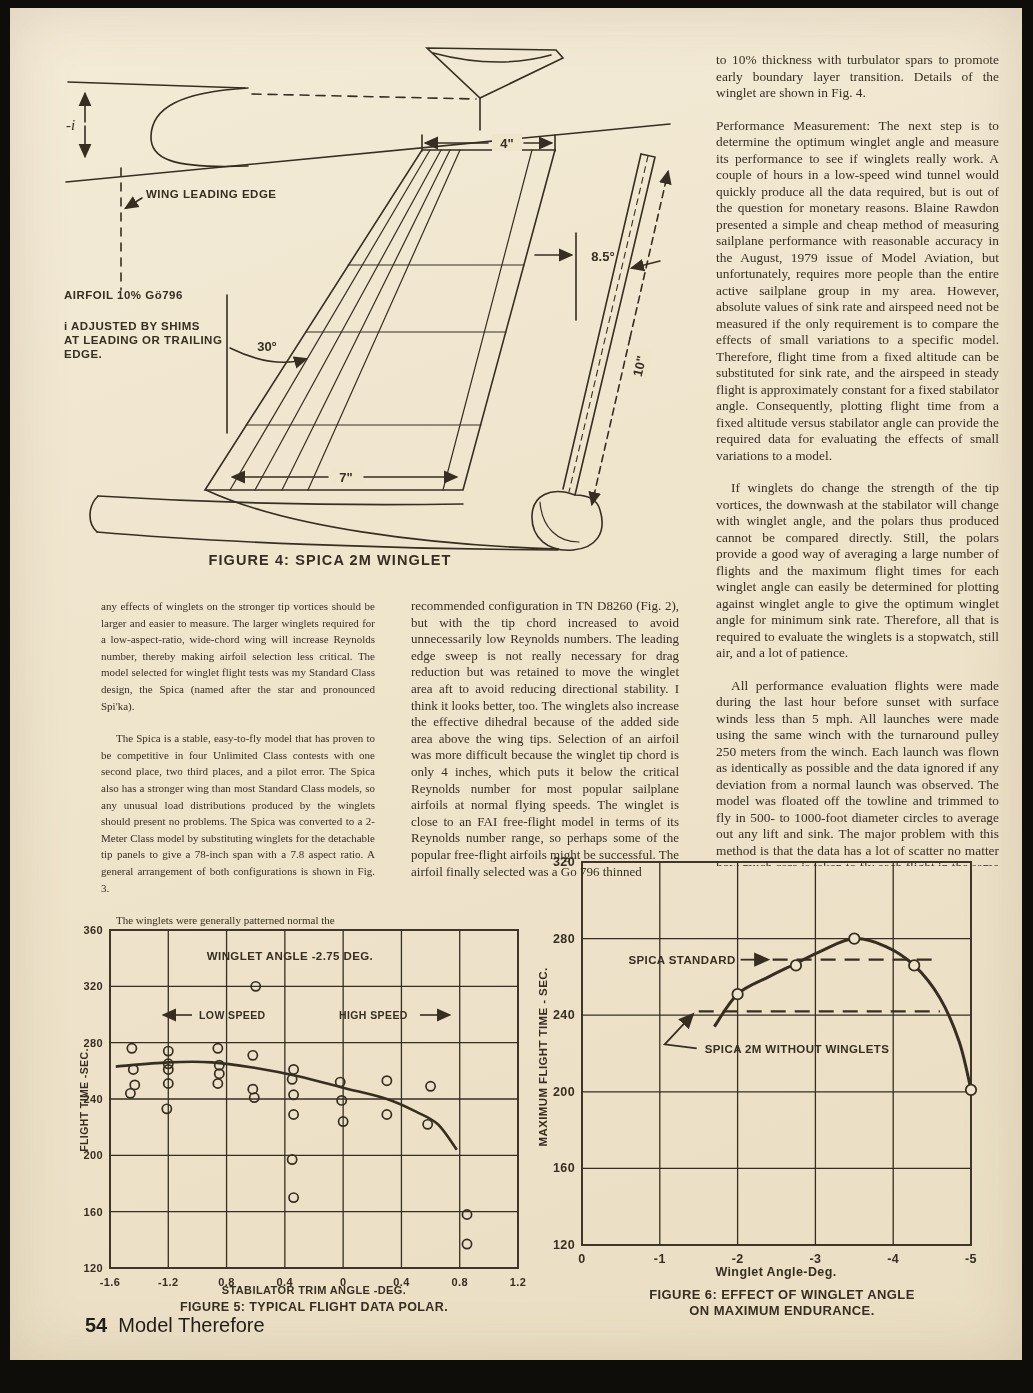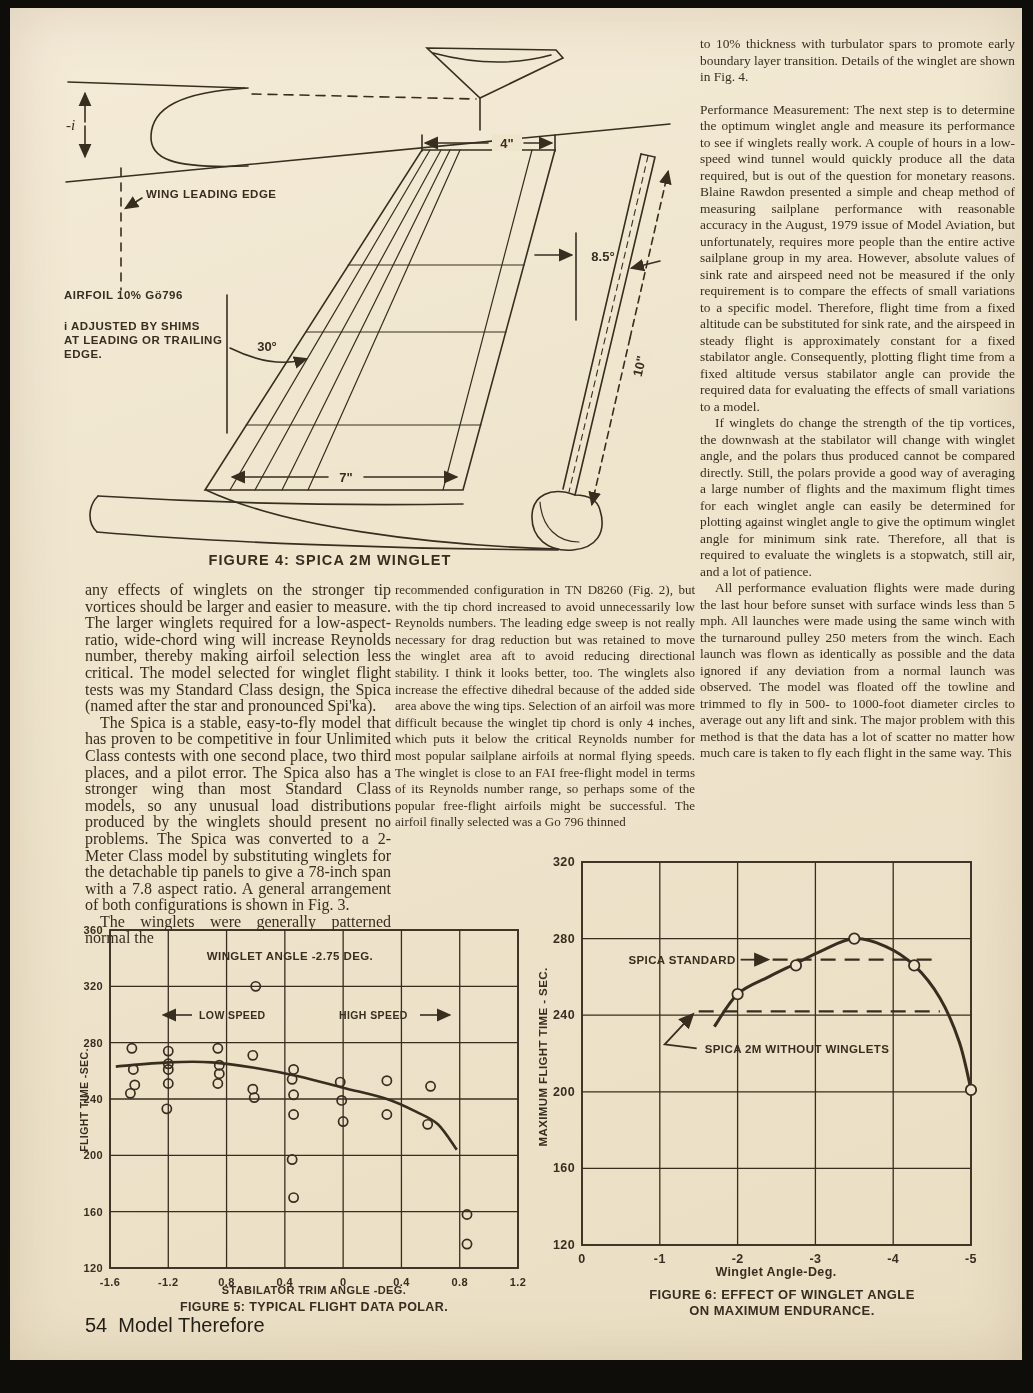--- a/index.html
+++ b/index.html
@@ -9,35 +9,35 @@
     position:relative;overflow:hidden;
     font-family:"Liberation Serif", serif;
   }
   .page{
     position:absolute;left:10px;top:8px;width:1012px;height:1352px;
     background:linear-gradient(160deg,#f4ebd8 0%,#efe5cd 40%,#eadec3 100%);
     box-shadow:inset 0 0 60px rgba(120,95,60,.18);
   }
   .fig4{position:absolute;left:20px;top:10px;width:660px;height:560px;}
   .col{position:absolute;color:#372e20;text-align:justify;}
-  .col p{margin:0;}
+  .col p{margin:16px;}
   .col p.ind{text-indent:15px;}
   .col p.gap{margin-top:16px;}
-  .col-left{left:75px;top:574px;width:306px;font-size:16px;line-height:16.6px;}
+  .col-left{left:75px;top:574px;width:306px;font-size:11px;line-height:16.6px;}
   .col-mid{left:385px;top:574px;width:300px;font-size:13px;line-height:16.6px;}
   .col-right{left:690px;top:28px;width:315px;height:830px;overflow:hidden;font-size:13.4px;line-height:16.5px;}
   .col b{font-weight:normal;}
   .chart{position:absolute;}
   #chart5{left:65px;top:914px;width:455px;height:392px;}
   #chart6{left:525px;top:844px;width:478px;height:470px;}
   .footer{
     position:absolute;left:75px;top:1306px;
     font-family:"Liberation Sans", sans-serif;font-size:20px;color:#221d16;
   }
-  .footer .pagenum{font-weight:normal;margin-right:11px;}
+  .footer .pagenum{font-weight:bold;margin-right:11px;}
   svg text{fill:#372e20;}
   .dlab{font-family:"Liberation Sans", sans-serif;font-size:11.5px;font-weight:600;letter-spacing:.5px;}
   .ddim{font-family:"Liberation Sans", sans-serif;font-size:13px;font-weight:600;}
   .dital{font-family:"Liberation Serif", serif;font-style:italic;font-size:15px;}
   .fig4cap{font-family:"Liberation Sans", sans-serif;font-size:14.5px;font-weight:700;letter-spacing:1.1px;}
 </style>
 </head>
 <body>
 
 <div class="page">

